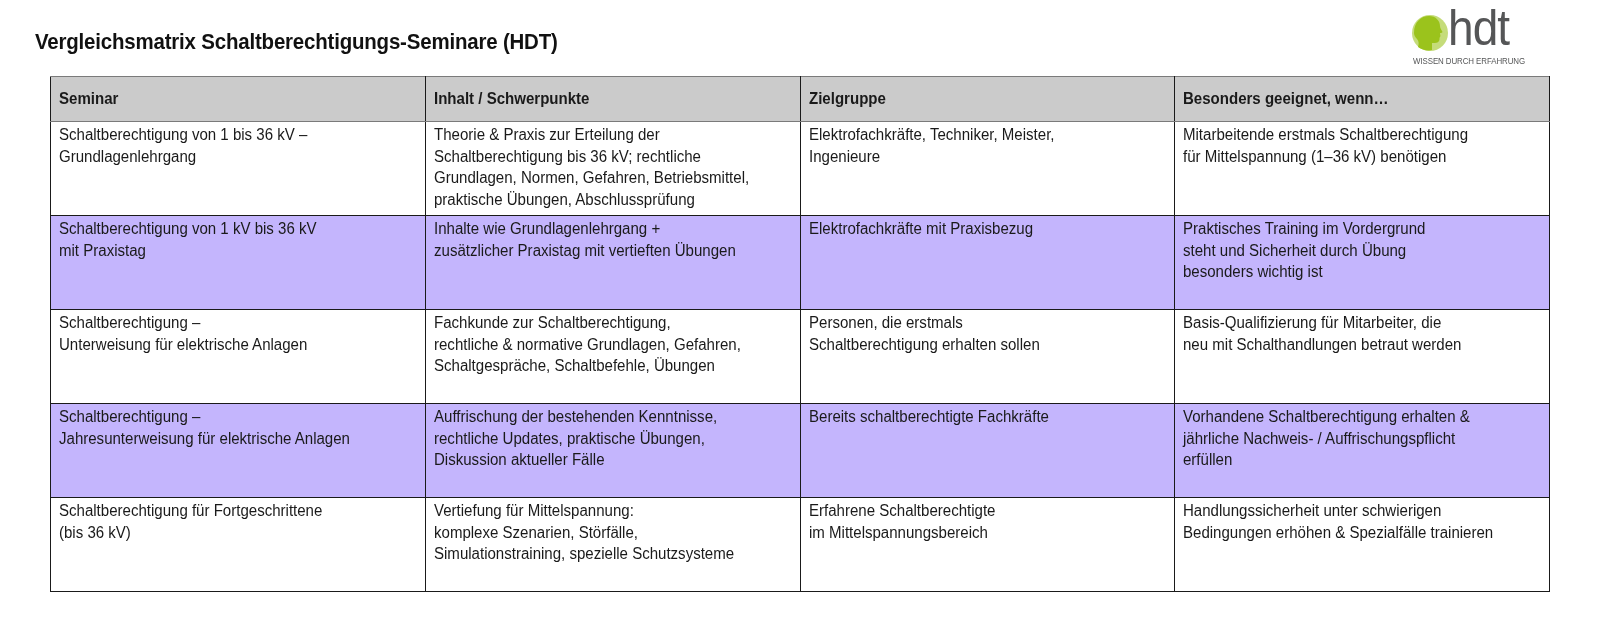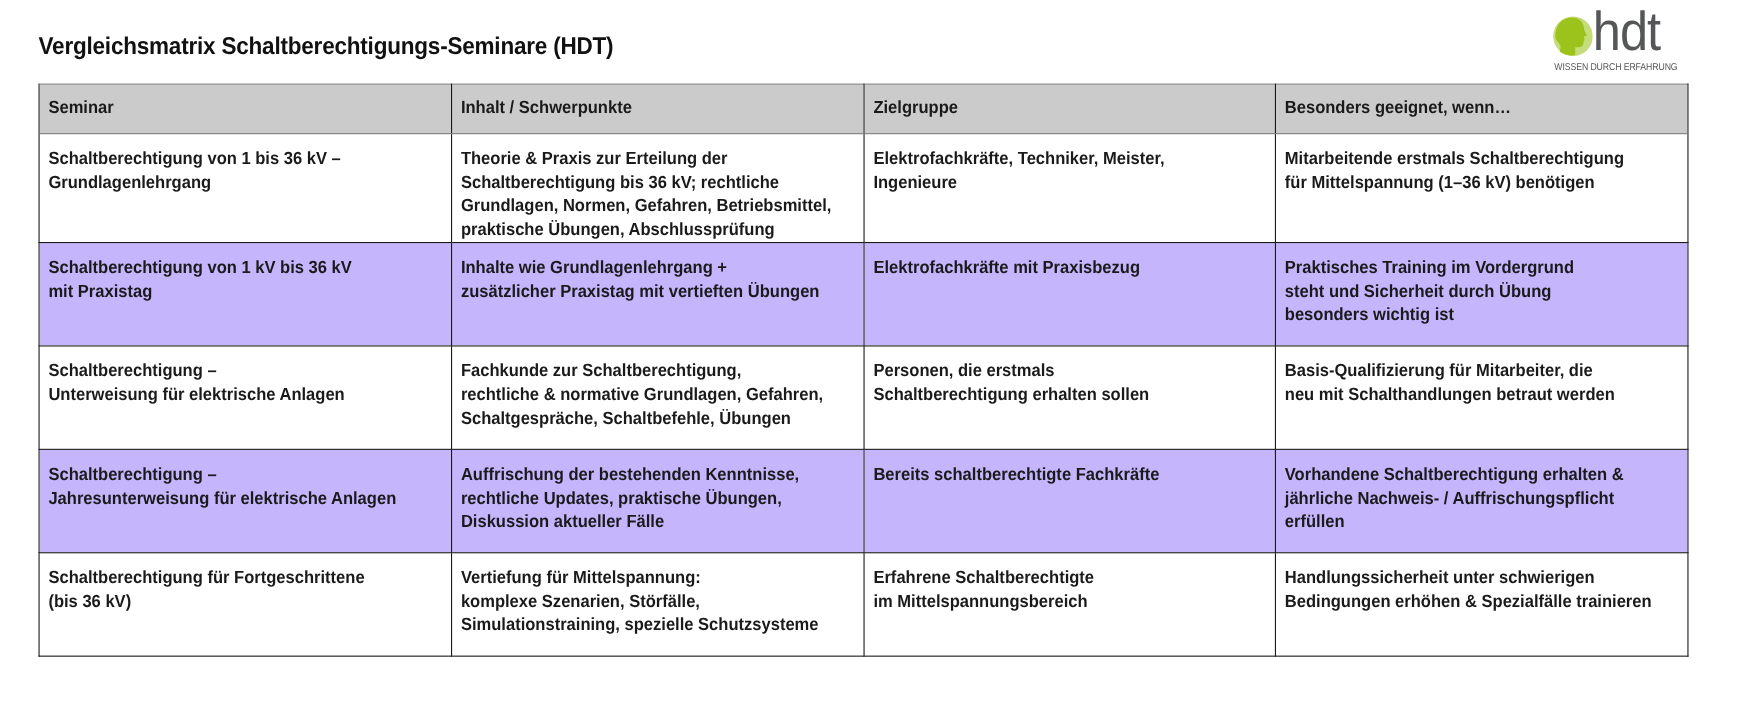--- a/index.html
+++ b/index.html
@@ -63,21 +63,21 @@
       font-family: "Liberation Sans", sans-serif;
       font-size: 9px;
       color: #555657;
       white-space: nowrap;
       letter-spacing: -0.1px;
       transform: scaleX(0.88);
       transform-origin: left top;
     }
     table.matrix {
       position: absolute;
-      left: 35px;
+      left: 50px;
       top: 76px;
       width: 1499px;
       border-collapse: collapse;
       table-layout: fixed;
     }
     table.matrix col { width: 374.75px; }
     table.matrix th, table.matrix td {
       border: 1.5px solid #1a1a1a;
       vertical-align: top;
       text-align: left;
@@ -91,21 +91,21 @@
     table.matrix thead th {
       background: #cbcbcb;
       height: 44px;
       vertical-align: middle;
       font-weight: bold;
       font-size: 16px;
       border-bottom: 1.5px solid #7a7a7a;
       border-top: 1.5px solid #7a7a7a;
     }
     table.matrix tbody tr { height: 94px; }
-    table.matrix tbody td { padding-top: 12px; font-weight: bold; }
+    table.matrix tbody td { padding-top: 2px; }
     table.matrix tbody tr.shaded td { background: #c4b5fd; }
     table.matrix tbody tr.plain td { background: #ffffff; }
     .cell-text {
       display: block;
       white-space: pre-line;
       transform: scaleX(0.94);
       transform-origin: left top;
       width: 106%;
     }
     th .cell-text { transform: scaleX(0.94); }

